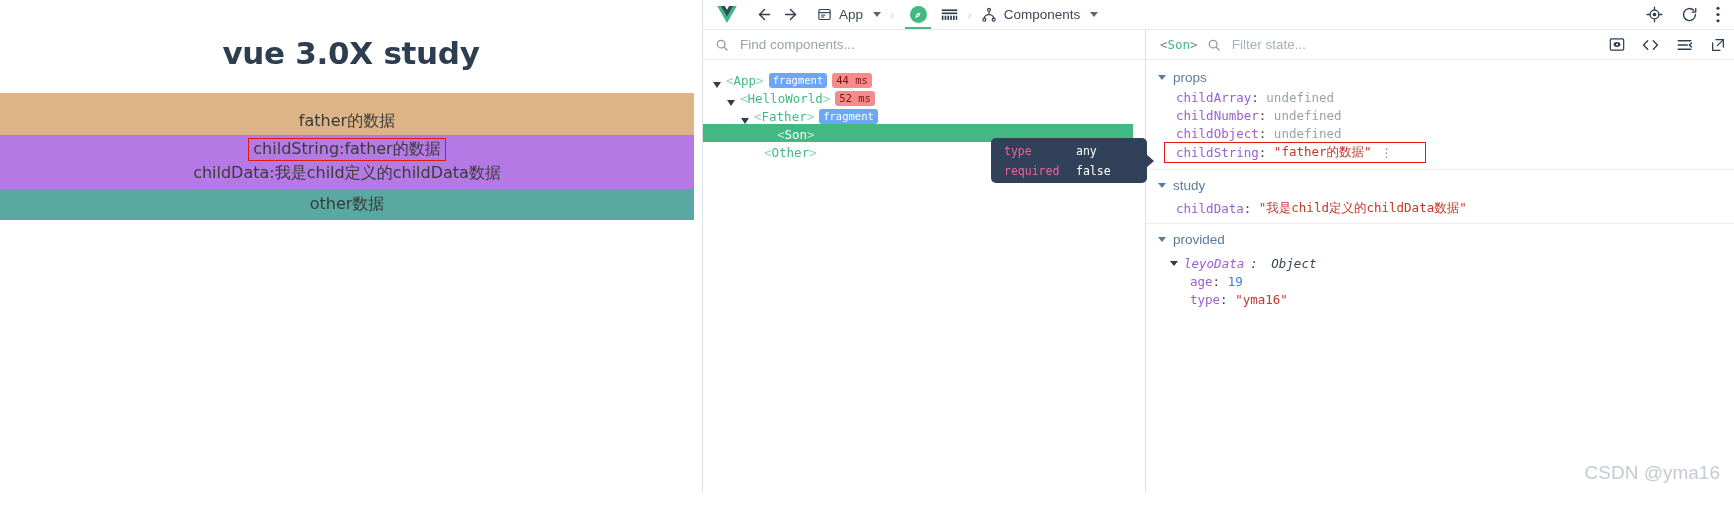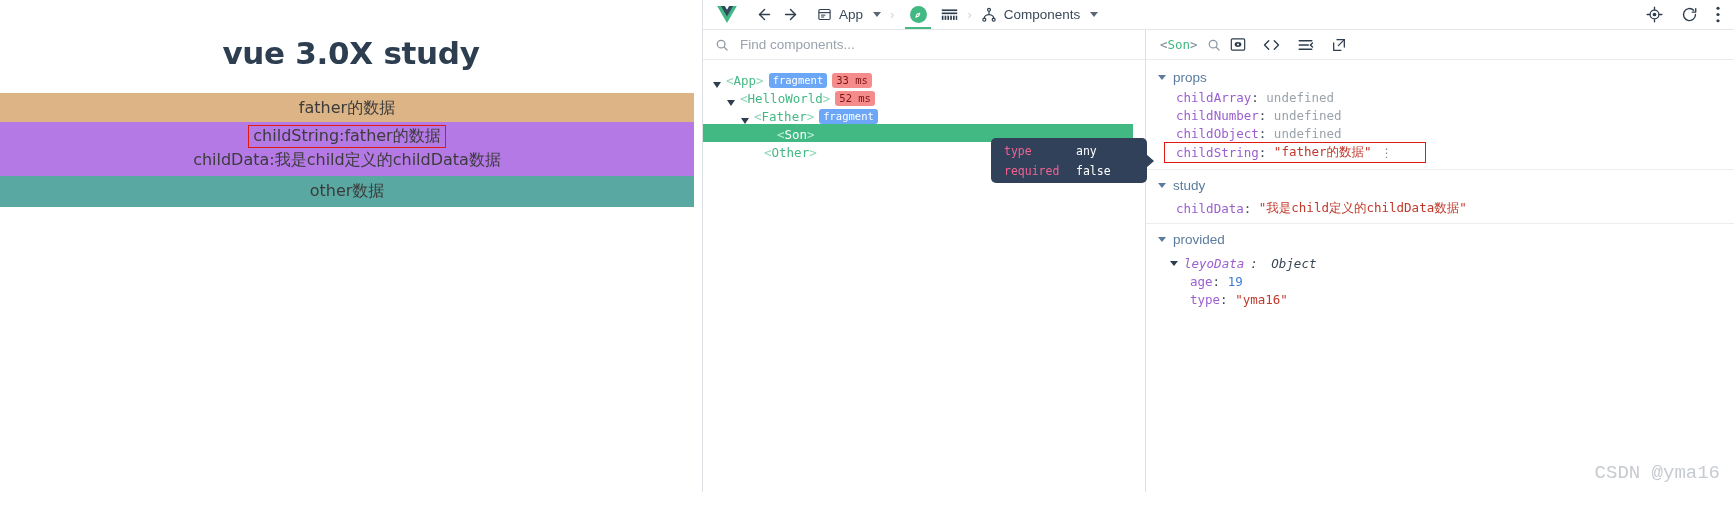--- a/index.html
+++ b/index.html
@@ -30,21 +30,21 @@
     letter-spacing: -0.3px;
   }
   .band {
     width: 694px;
     text-align: center;
     color: #3b3b3b;
     font-size: 16px;
     line-height: 24px;
     font-family: "DejaVu Sans", "Liberation Sans", sans-serif;
   }
-  .band-father  { background: #ddb485; padding: 3px 0 2px; margin-top: 22px; }
+  .band-father  { background: #ddb485; padding: 16px 0 2px; margin-top: 22px; }
   .band-child   { background: #b579e6; padding: 2px 0 4px; }
   .band-other   { background: #5aa8a2; padding: 3px 0 4px; }
 
   .hl-box {
     display: inline-block;
     border: 1px solid #e2190f;
     padding: 0px 4px 1px 4px;
     line-height: 20px;
   }
 
@@ -253,21 +253,21 @@
     border-top: 7px solid transparent;
     border-bottom: 7px solid transparent;
     border-left: 8px solid #31415a;
   }
 
   .watermark {
     position: absolute;
     right: 14px; bottom: 8px;
     font-size: 19px;
     color: #c6cbd1;
-    font-family: Liberation Mono, monospace;
+    font-family: Liberation Sans, sans-serif;
     user-select: none;
   }
 </style>
 </head>
 <body>
 
 <div id="root">
 
   <div class="app-preview">
     <h1 class="app-title">vue 3.0X study</h1>
@@ -401,21 +401,21 @@
           </span>
           <input type="text" placeholder="Find components..." style="">
         </div>
 
         <div class="tree">
 
           <div class="tree-row" style="padding-left:10px">
             <span class="tri"></span>
             <span><span class="tag-angle">&lt;</span><span class="tag-name">App</span><span class="tag-angle">&gt;</span></span>
             <span class="badge badge-fragment">fragment</span>
-            <span class="badge badge-time">33 ms</span>
+            <span class="badge badge-time">44 ms</span>
           </div>
 
           <div class="tree-row" style="padding-left:24px">
             <span class="tri"></span>
             <span><span class="tag-angle">&lt;</span><span class="tag-name">HelloWorld</span><span class="tag-angle">&gt;</span></span>
             <span class="badge badge-time">52 ms</span>
           </div>
 
           <div class="tree-row" style="padding-left:38px">
             <span class="tri"></span>
@@ -438,20 +438,21 @@
 
       <div class="state-pane">
         <div class="state-head">
           <span class="sel-comp"><span class="ang">&lt;</span><span>Son</span><span class="ang">&gt;</span></span>
           <span class="tb-icon">
             <svg width="14" height="14" viewBox="0 0 24 24" fill="none" stroke="#8d98a3" stroke-width="2.2" stroke-linecap="round">
                 <circle cx="10.5" cy="10.5" r="6.6"></circle>
                 <path d="m15.6 15.6 5 5"></path>
               </svg>
           </span>
+          <input type="text" placeholder="Filter state..." style="">
 
           <span class="state-head-icons">
             <span class="tb-icon">
               <svg width="16" height="15" viewBox="0 0 24 22" fill="none" stroke="#2f3e4f" stroke-width="1.8">
                   <rect x="2" y="2.5" width="20" height="17" rx="1.6"></rect>
                   <ellipse cx="12" cy="11" rx="5" ry="3.6" fill="#2f3e4f" stroke="none"></ellipse>
                   <circle cx="12" cy="11" r="1.5" fill="#fff" stroke="none"></circle>
                 </svg>
             </span>
             <span class="tb-icon">

